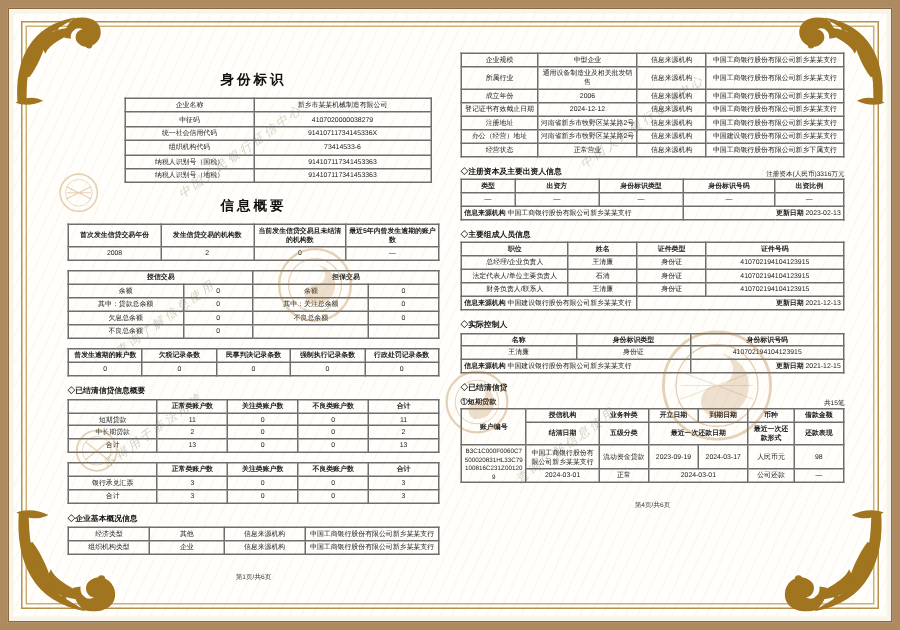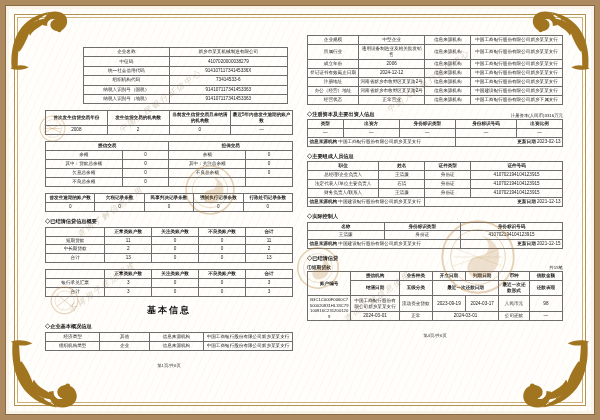--- a/index.html
+++ b/index.html
@@ -101,20 +101,21 @@
 
   <span class="wm" style="left:120px;top:125px;">中国人民银行征信中心</span>
   <span class="wm" style="left:78px;top:230px;">查询了解信息使用</span>
   <span class="wm" style="left:70px;top:305px;">不得用于非法用途</span>
   <span class="wm" style="left:388px;top:105px;">中国人民银行征信中心</span>
   <span class="wm" style="left:345px;top:315px;">查询了解信息使用</span>
 
   <div class="content">
 
     <div class="col col-left">
+      <div class="h1">身份标识</div>
 
       <table class="tbl-identity">
         <colgroup>
             <col style="width:42%">
             <col style="width:58%">
           </colgroup>
         <tbody>
             <tr>
               <td>企业名称</td>
               <td>新乡市某某机械制造有限公司</td>
@@ -135,20 +136,21 @@
               <td>纳税人识别号（国税）</td>
               <td>914107117341453363</td>
             </tr>
         <tr>
               <td>纳税人识别号（地税）</td>
               <td>914107117341453363</td>
             </tr>
       </tbody>
         </table>
 
+      <div class="h1 mt1">信息概要</div>
 
       <table>
         <tbody>
             <tr>
           <th>首次发生信贷交易年份</th>
           <th>发生信贷交易的机构数</th>
           <th>当前发生信贷交易且未结清的机构数</th>
           <th>最近5年内曾发生逾期的账户数</th>
         </tr>
         <tr>
@@ -286,21 +288,20 @@
         <tr>
               <td>合计</td>
               <td>3</td>
               <td>0</td>
               <td>0</td>
               <td>3</td>
             </tr>
       </tbody>
         </table>
 
-      <div class="h1 mt2">基本信息</div>
       <div class="h2">◇企业基本概况信息</div>
 
       <table>
         <colgroup>
             <col style="width:22%">
             <col style="width:20%">
             <col style="width:22%">
             <col style="width:36%">
           </colgroup>
         <tbody>

